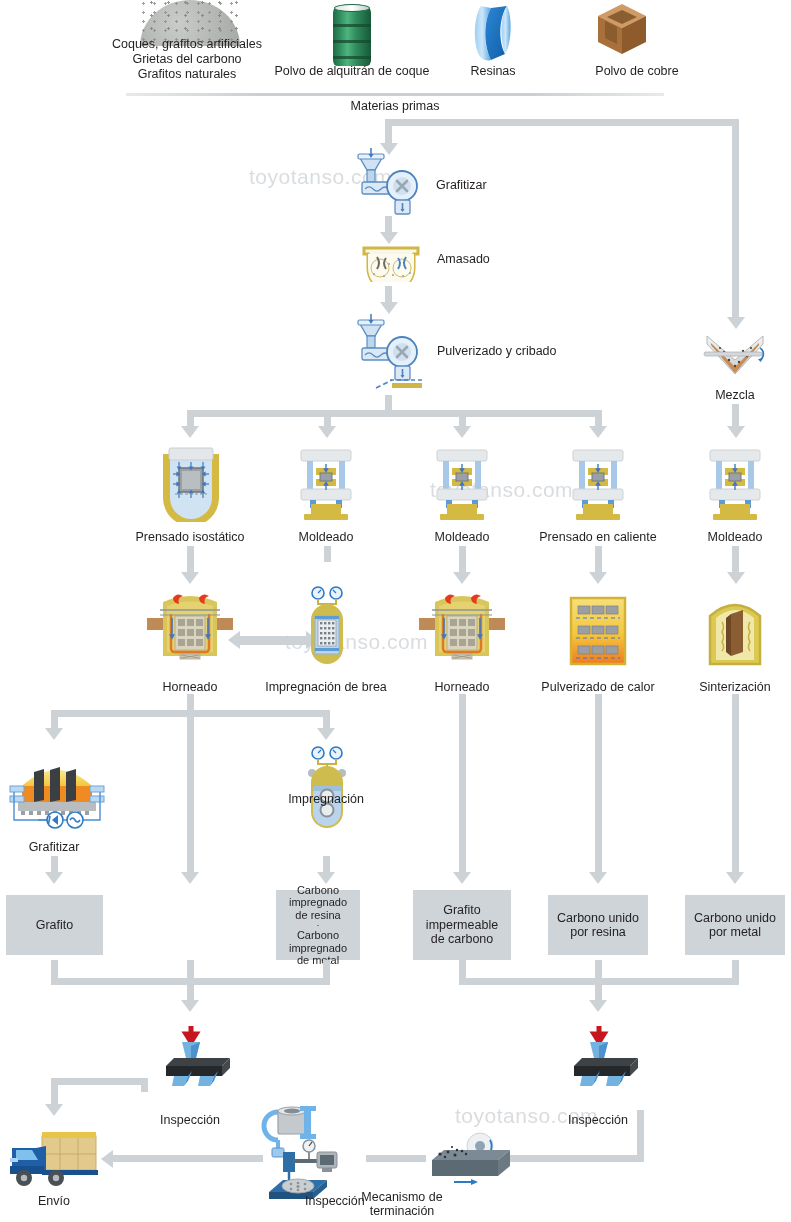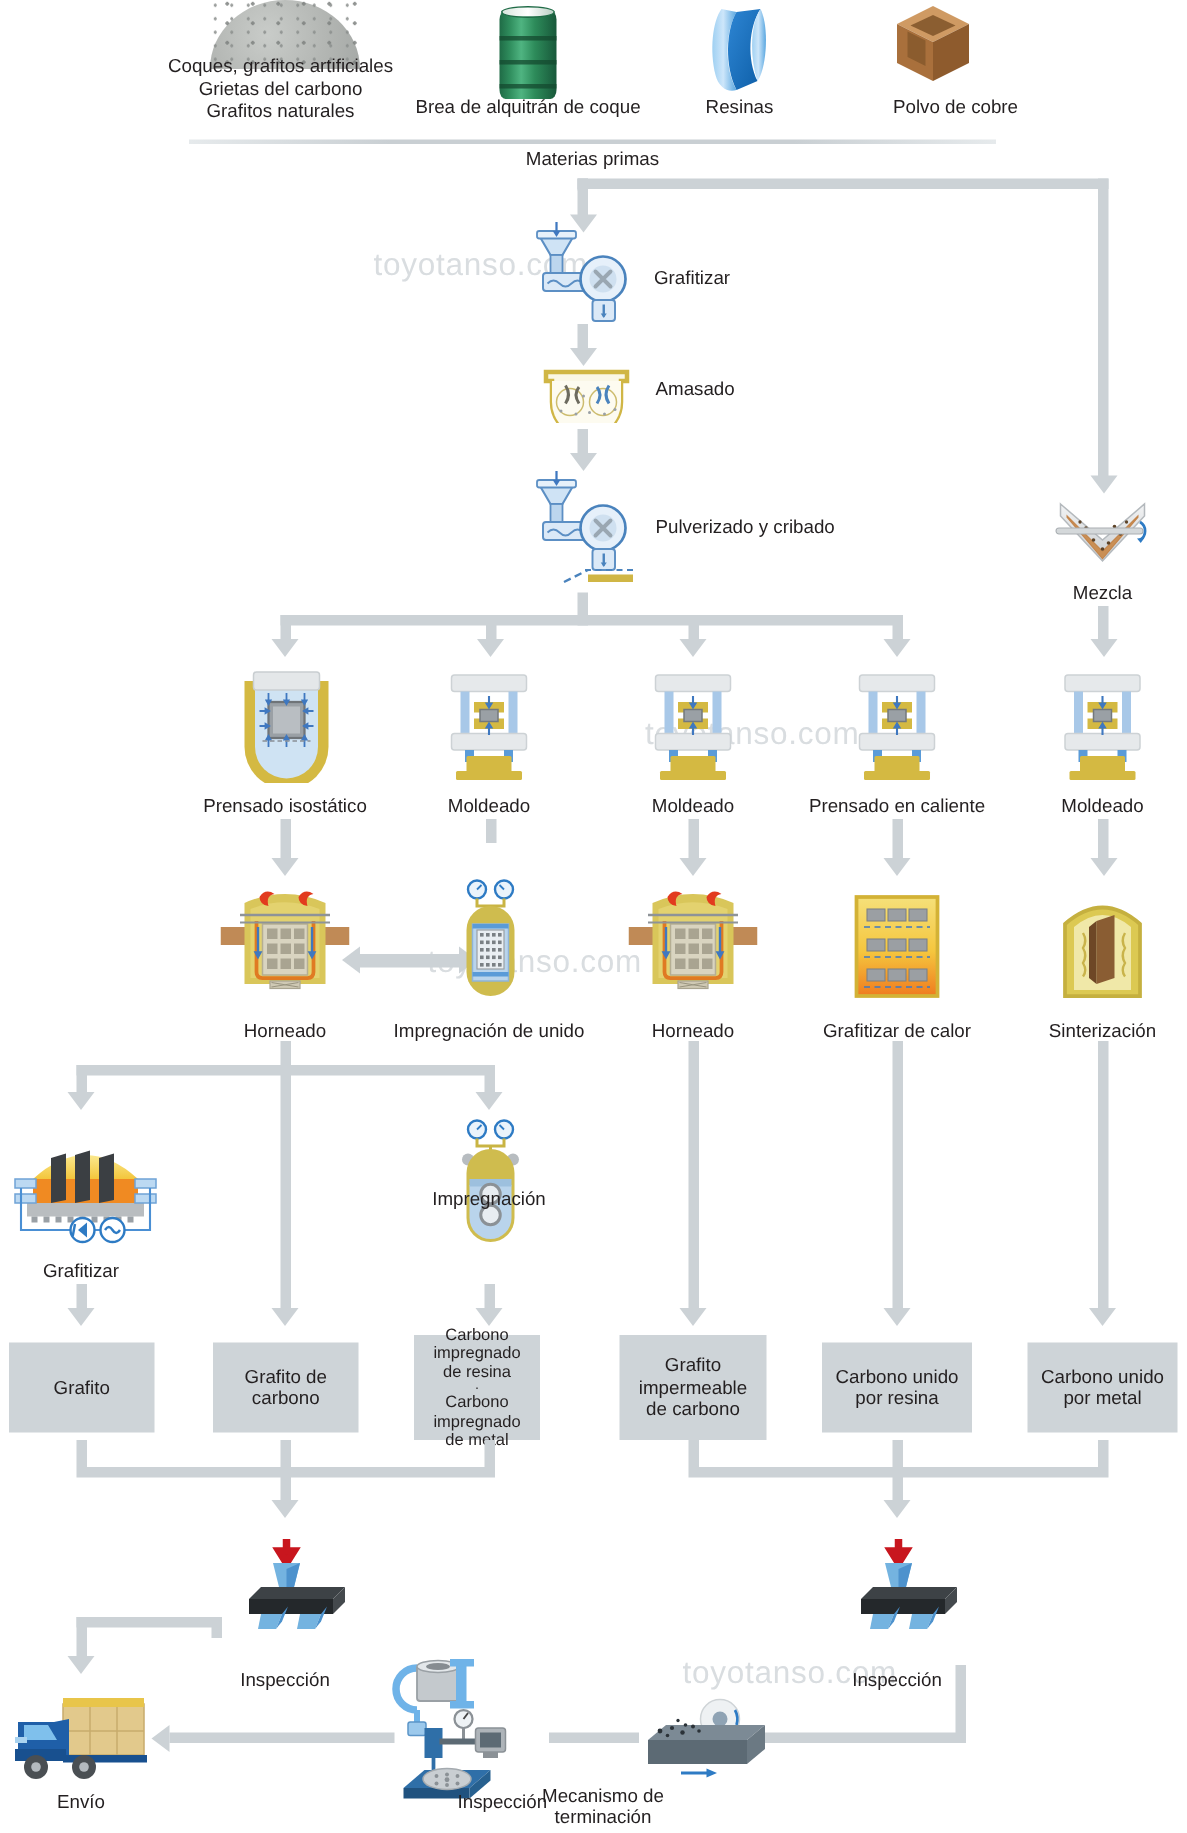--- a/index.html
+++ b/index.html
@@ -154,21 +154,21 @@
   <div class="lbl ctr" style="left:187px; top:52px;">Grietas del carbono</div>
   <div class="lbl ctr" style="left:187px; top:67px;">Grafitos naturales</div>
 
   <div class="icon drum" style="left:331px; top:2px;">
     <div class="body"></div>
     <div class="rib" style="top:22px;"></div>
     <div class="rib" style="top:38px;"></div>
     <div class="rib" style="top:54px;"></div>
     <div class="top"></div>
   </div>
-  <div class="lbl ctr" style="left:352px; top:64px;">Brea de alquitrán de coque</div>
+  <div class="lbl ctr" style="left:352px; top:64px;">Polvo de alquitrán de coque</div>
 
   <div class="icon resin" style="left:471px; top:2px;">
     <svg width="44" height="62" viewBox="0 0 44 62">
       <defs>
         <linearGradient id="rg1" x1="0" y1="0" x2="1" y2="0">
           <stop offset="0" stop-color="#9fd0f2"></stop>
             <stop offset=".45" stop-color="#cde6fa"></stop>
           <stop offset="1" stop-color="#5aa7e0"></stop>
         </linearGradient>
         <linearGradient id="rg2" x1="0" y1="0" x2="1" y2="1">
@@ -527,21 +527,21 @@
           <rect x="29" y="51" width="2.4" height="2.4"></rect>
         <rect x="17" y="56" width="2.4" height="2.4"></rect>
           <rect x="21" y="56" width="2.4" height="2.4"></rect>
           <rect x="25" y="56" width="2.4" height="2.4"></rect>
           <rect x="29" y="56" width="2.4" height="2.4"></rect>
       </g>
       <rect x="12" y="30" width="24" height="3" fill="#5a9bd8"></rect>
       <rect x="12" y="62" width="24" height="3" fill="#5a9bd8"></rect>
     </svg>
   </div>
-  <div class="lbl ctr" style="left:326px; top:680px;">Impregnación de unido</div>
+  <div class="lbl ctr" style="left:326px; top:680px;">Impregnación de brea</div>
 
   <div class="icon furn" style="left:419px; top:590px;">
     <svg width="86" height="76" viewBox="0 0 86 76">
       <rect x="0" y="28" width="86" height="12" fill="#c08a56"></rect>
       <path d="M16 12 q27 -12 54 0 v54 h-54 z" fill="#d9c65a"></path>
       <path d="M20 16 q23 -9 46 0 v46 h-46 z" fill="#e3d26f"></path>
       <rect x="28" y="26" width="30" height="34" fill="#d9d4c0" stroke="#b5ae93" stroke-width="1"></rect>
       <g fill="#a9a491">
         <rect x="31" y="29" width="7" height="7"></rect>
           <rect x="40" y="29" width="7" height="7"></rect>
@@ -591,21 +591,21 @@
           <rect x="24" y="50" width="12" height="8"></rect>
           <rect x="38" y="50" width="12" height="8"></rect>
       </g>
       <g stroke="#3f78c0" stroke-width="1.1" stroke-dasharray="4 3">
         <path d="M8 22 h44"></path>
           <path d="M8 42 h44"></path>
           <path d="M8 62 h44"></path>
       </g>
     </svg>
   </div>
-  <div class="lbl ctr" style="left:598px; top:680px;">Grafitizar de calor</div>
+  <div class="lbl ctr" style="left:598px; top:680px;">Pulverizado de calor</div>
 
   <div class="icon sint" style="left:705px; top:594px;">
     <svg width="60" height="72" viewBox="0 0 60 72">
       <path d="M5 22 q25 -22 50 0 v48 h-50 z" fill="#dcc952" stroke="#c5b03f" stroke-width="2.5"></path>
       <path d="M11 24 q19 -16 38 0 v42 h-38 z" fill="#f0e8a8"></path>
       <polygon points="26,20 38,16 38,58 26,62" fill="#8a5d33"></polygon>
       <polygon points="26,20 26,62 21,58 21,24" fill="#6e4726"></polygon>
       <path d="M17 28 q3 5 0 10 q3 5 0 10 q3 5 0 9" fill="none" stroke="#c9b34a" stroke-width="1.6"></path>
       <path d="M45 28 q-3 5 0 10 q-3 5 0 10 q-3 5 0 9" fill="none" stroke="#c9b34a" stroke-width="1.6"></path>
     </svg>
@@ -697,26 +697,20 @@
 
   <div class="ln v" style="left:323px; top:856px; height:18px;"></div>
   <div class="arw-d" style="left:317px; top:872px;"></div>
 
   <div class="pbox" style="left:6px; top:895px; width:97px; height:60px;">
     <div class="inner">
       <span>Grafito</span>
     </div>
   </div>
 
-  <div class="pbox" style="left:142px; top:895px; width:97px; height:60px;">
-    <div class="inner">
-      <span>Grafito de</span><br>
-      <span>carbono</span>
-    </div>
-  </div>
 
   <div class="pbox" style="left:276px; top:890px; width:84px; height:70px; font-size:11px; line-height:12.5px;">
     <div class="inner">
       <span>Carbono impregnado</span><br>
       <span>de resina</span>
       <span class="sep">·</span>
       <span>Carbono impregnado</span><br>
       <span>de metal</span>
     </div>
   </div>

